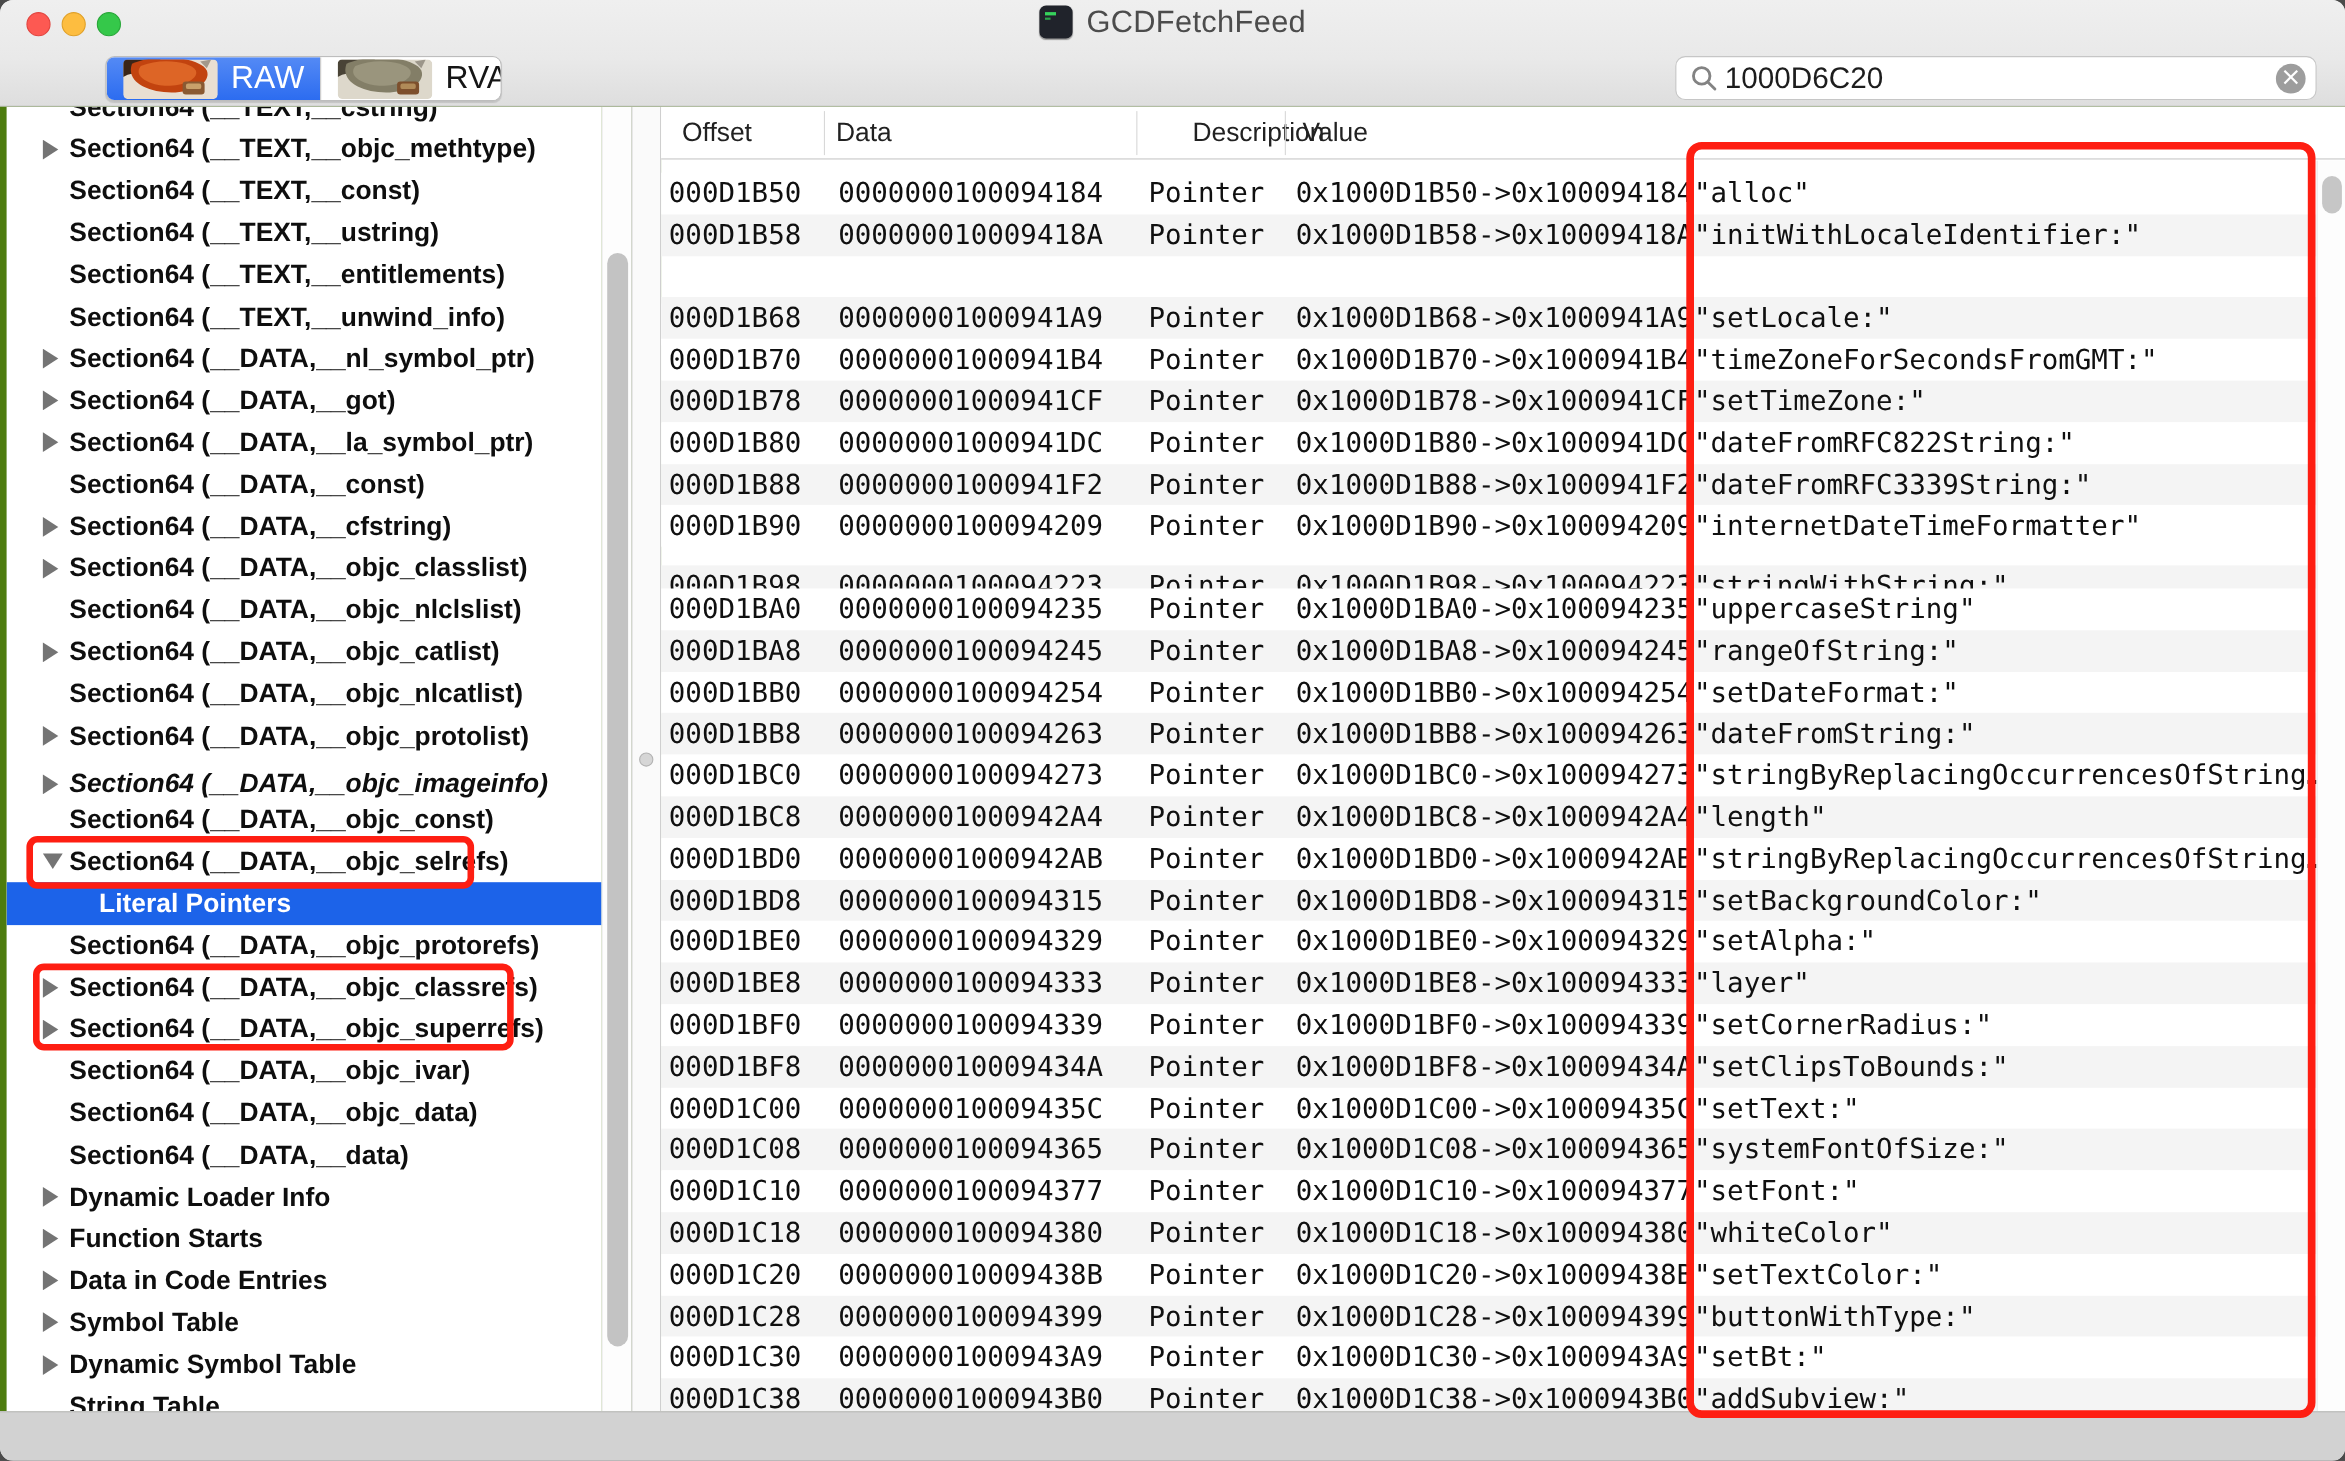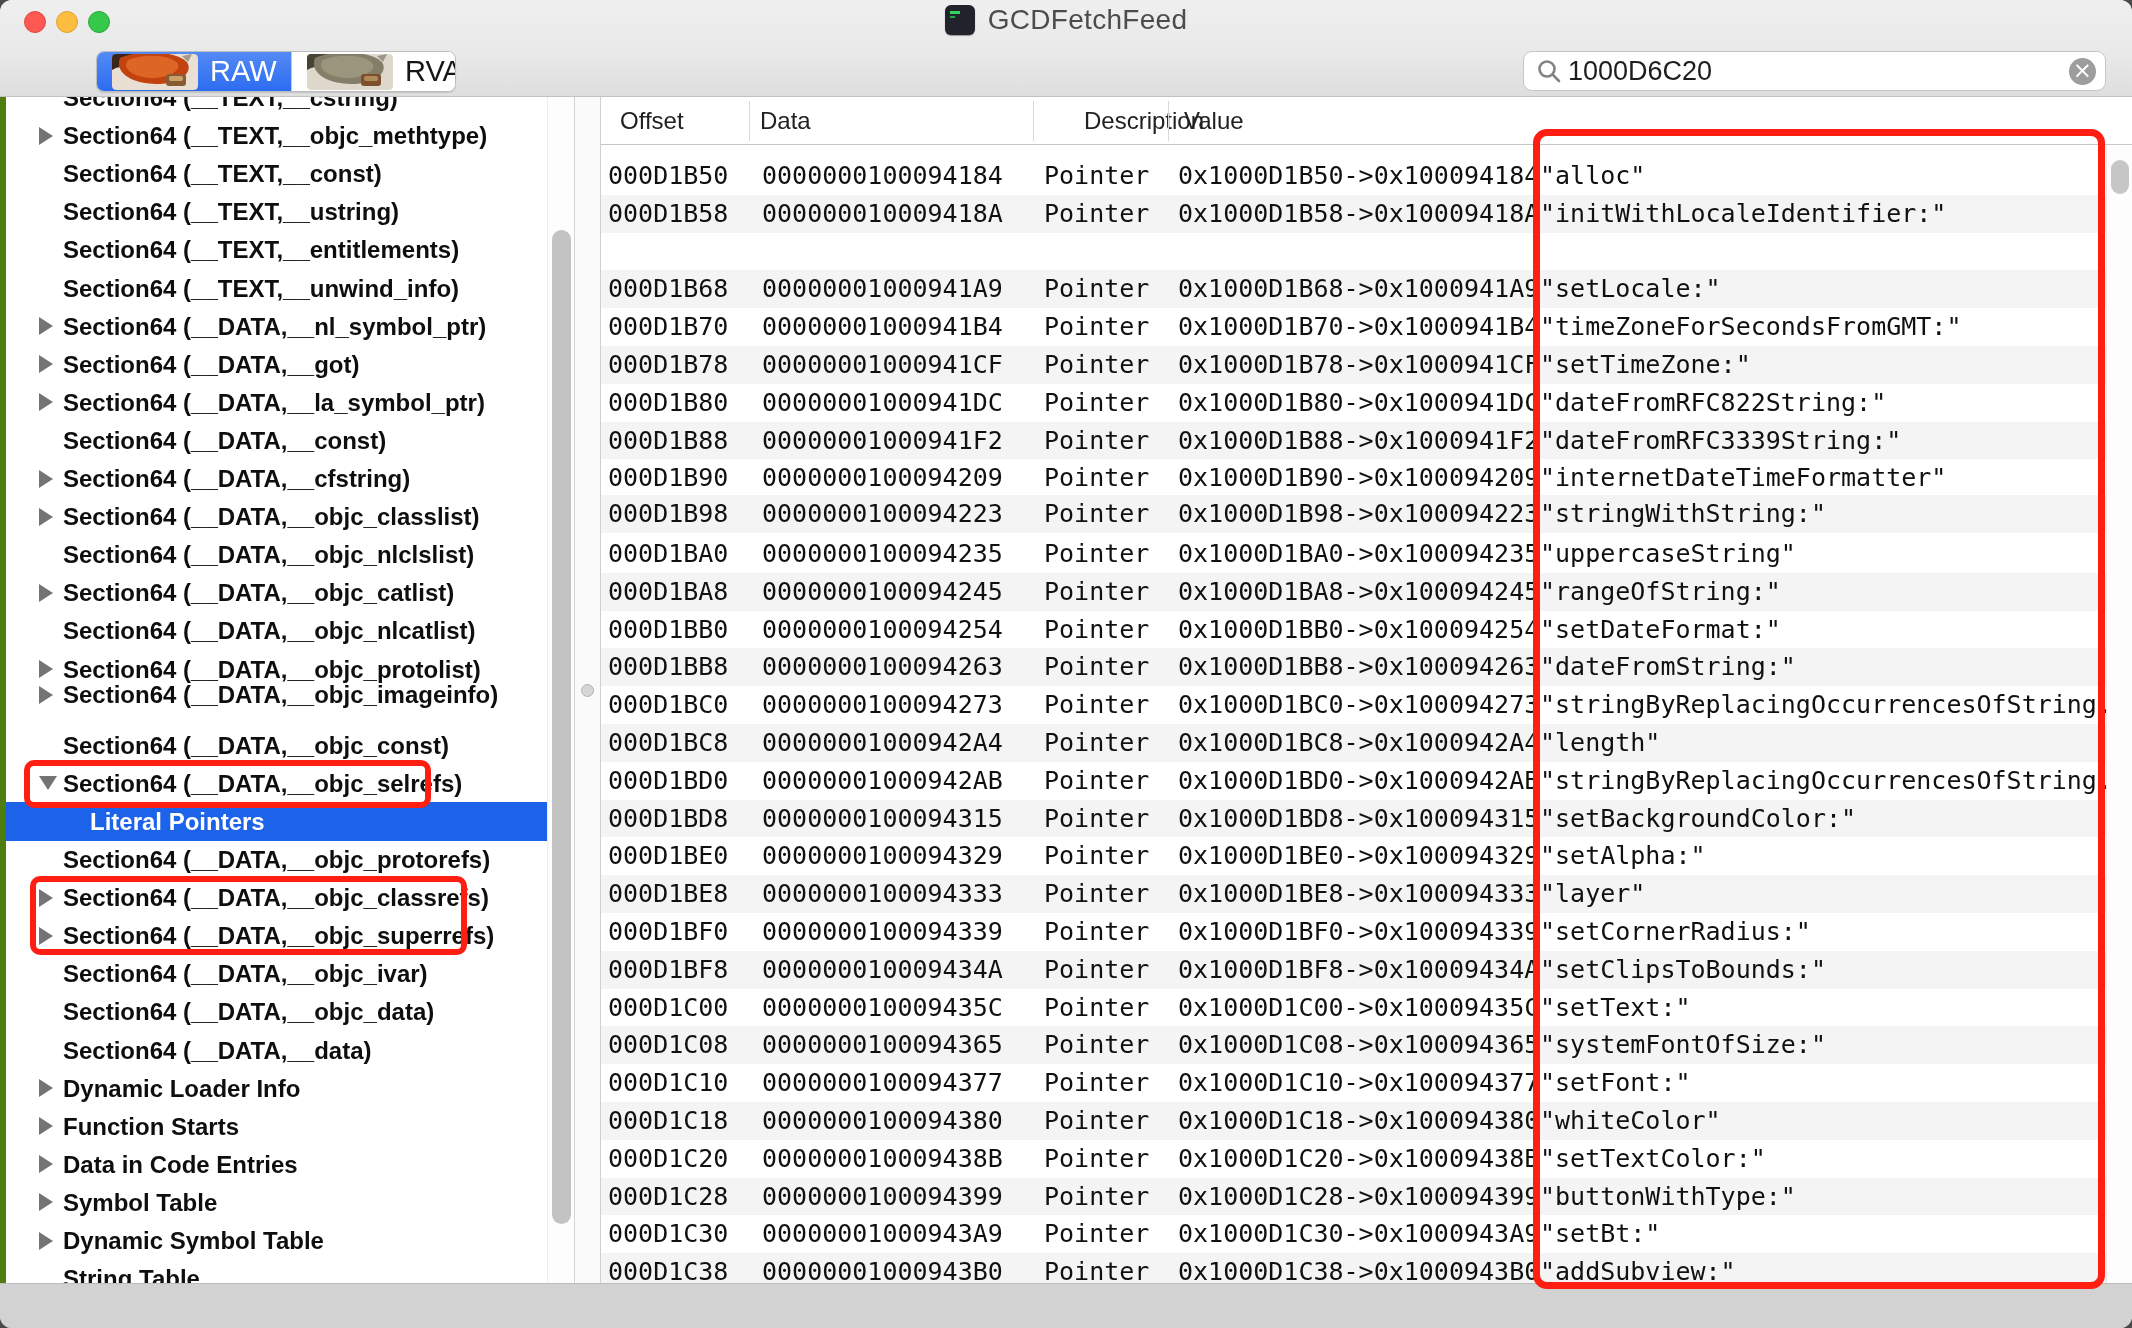--- a/index.html
+++ b/index.html
@@ -205,21 +205,21 @@
     <span class="side-label">Section64 (__DATA,__objc_catlist)</span>
   </div>
         <div class="side-item" style="top: 514.4px;">
 
     <span class="side-label">Section64 (__DATA,__objc_nlcatlist)</span>
   </div>
         <div class="side-item" style="top: 552.5px;">
     <span class="tri tri-r"></span>
     <span class="side-label">Section64 (__DATA,__objc_protolist)</span>
   </div>
-        <div class="side-item" style="top: 578px;">
+        <div class="side-item" style="top: 596px; font-style: italic;">
     <span class="tri tri-r"></span>
     <span class="side-label">Section64 (__DATA,__objc_imageinfo)</span>
   </div>
         <div class="side-item" style="top: 628.7px;">
 
     <span class="side-label">Section64 (__DATA,__objc_const)</span>
   </div>
         <div class="side-item" style="top: 666.8px;">
     <span class="tri tri-d"></span>
     <span class="side-label">Section64 (__DATA,__objc_selrefs)</span>
@@ -344,21 +344,21 @@
     <span class="c c3">0x1000D1B88-&gt;0x1000941F2</span>
     <span class="c c4">"dateFromRFC3339String:"</span>
   </div>
           <div class="trow" style="top: 362.4px;">
     <span class="c c0">000D1B90</span>
     <span class="c c1">0000000100094209</span>
     <span class="c c2">Pointer</span>
     <span class="c c3">0x1000D1B90-&gt;0x100094209</span>
     <span class="c c4">"internetDateTimeFormatter"</span>
   </div>
-          <div class="trow alt" style="top: 398px;">
+          <div class="trow alt" style="top: 417px;">
     <span class="c c0">000D1B98</span>
     <span class="c c1">0000000100094223</span>
     <span class="c c2">Pointer</span>
     <span class="c c3">0x1000D1B98-&gt;0x100094223</span>
     <span class="c c4">"stringWithString:"</span>
   </div>
           <div class="trow" style="top: 438px;">
     <span class="c c0">000D1BA0</span>
     <span class="c c1">0000000100094235</span>
     <span class="c c2">Pointer</span>

